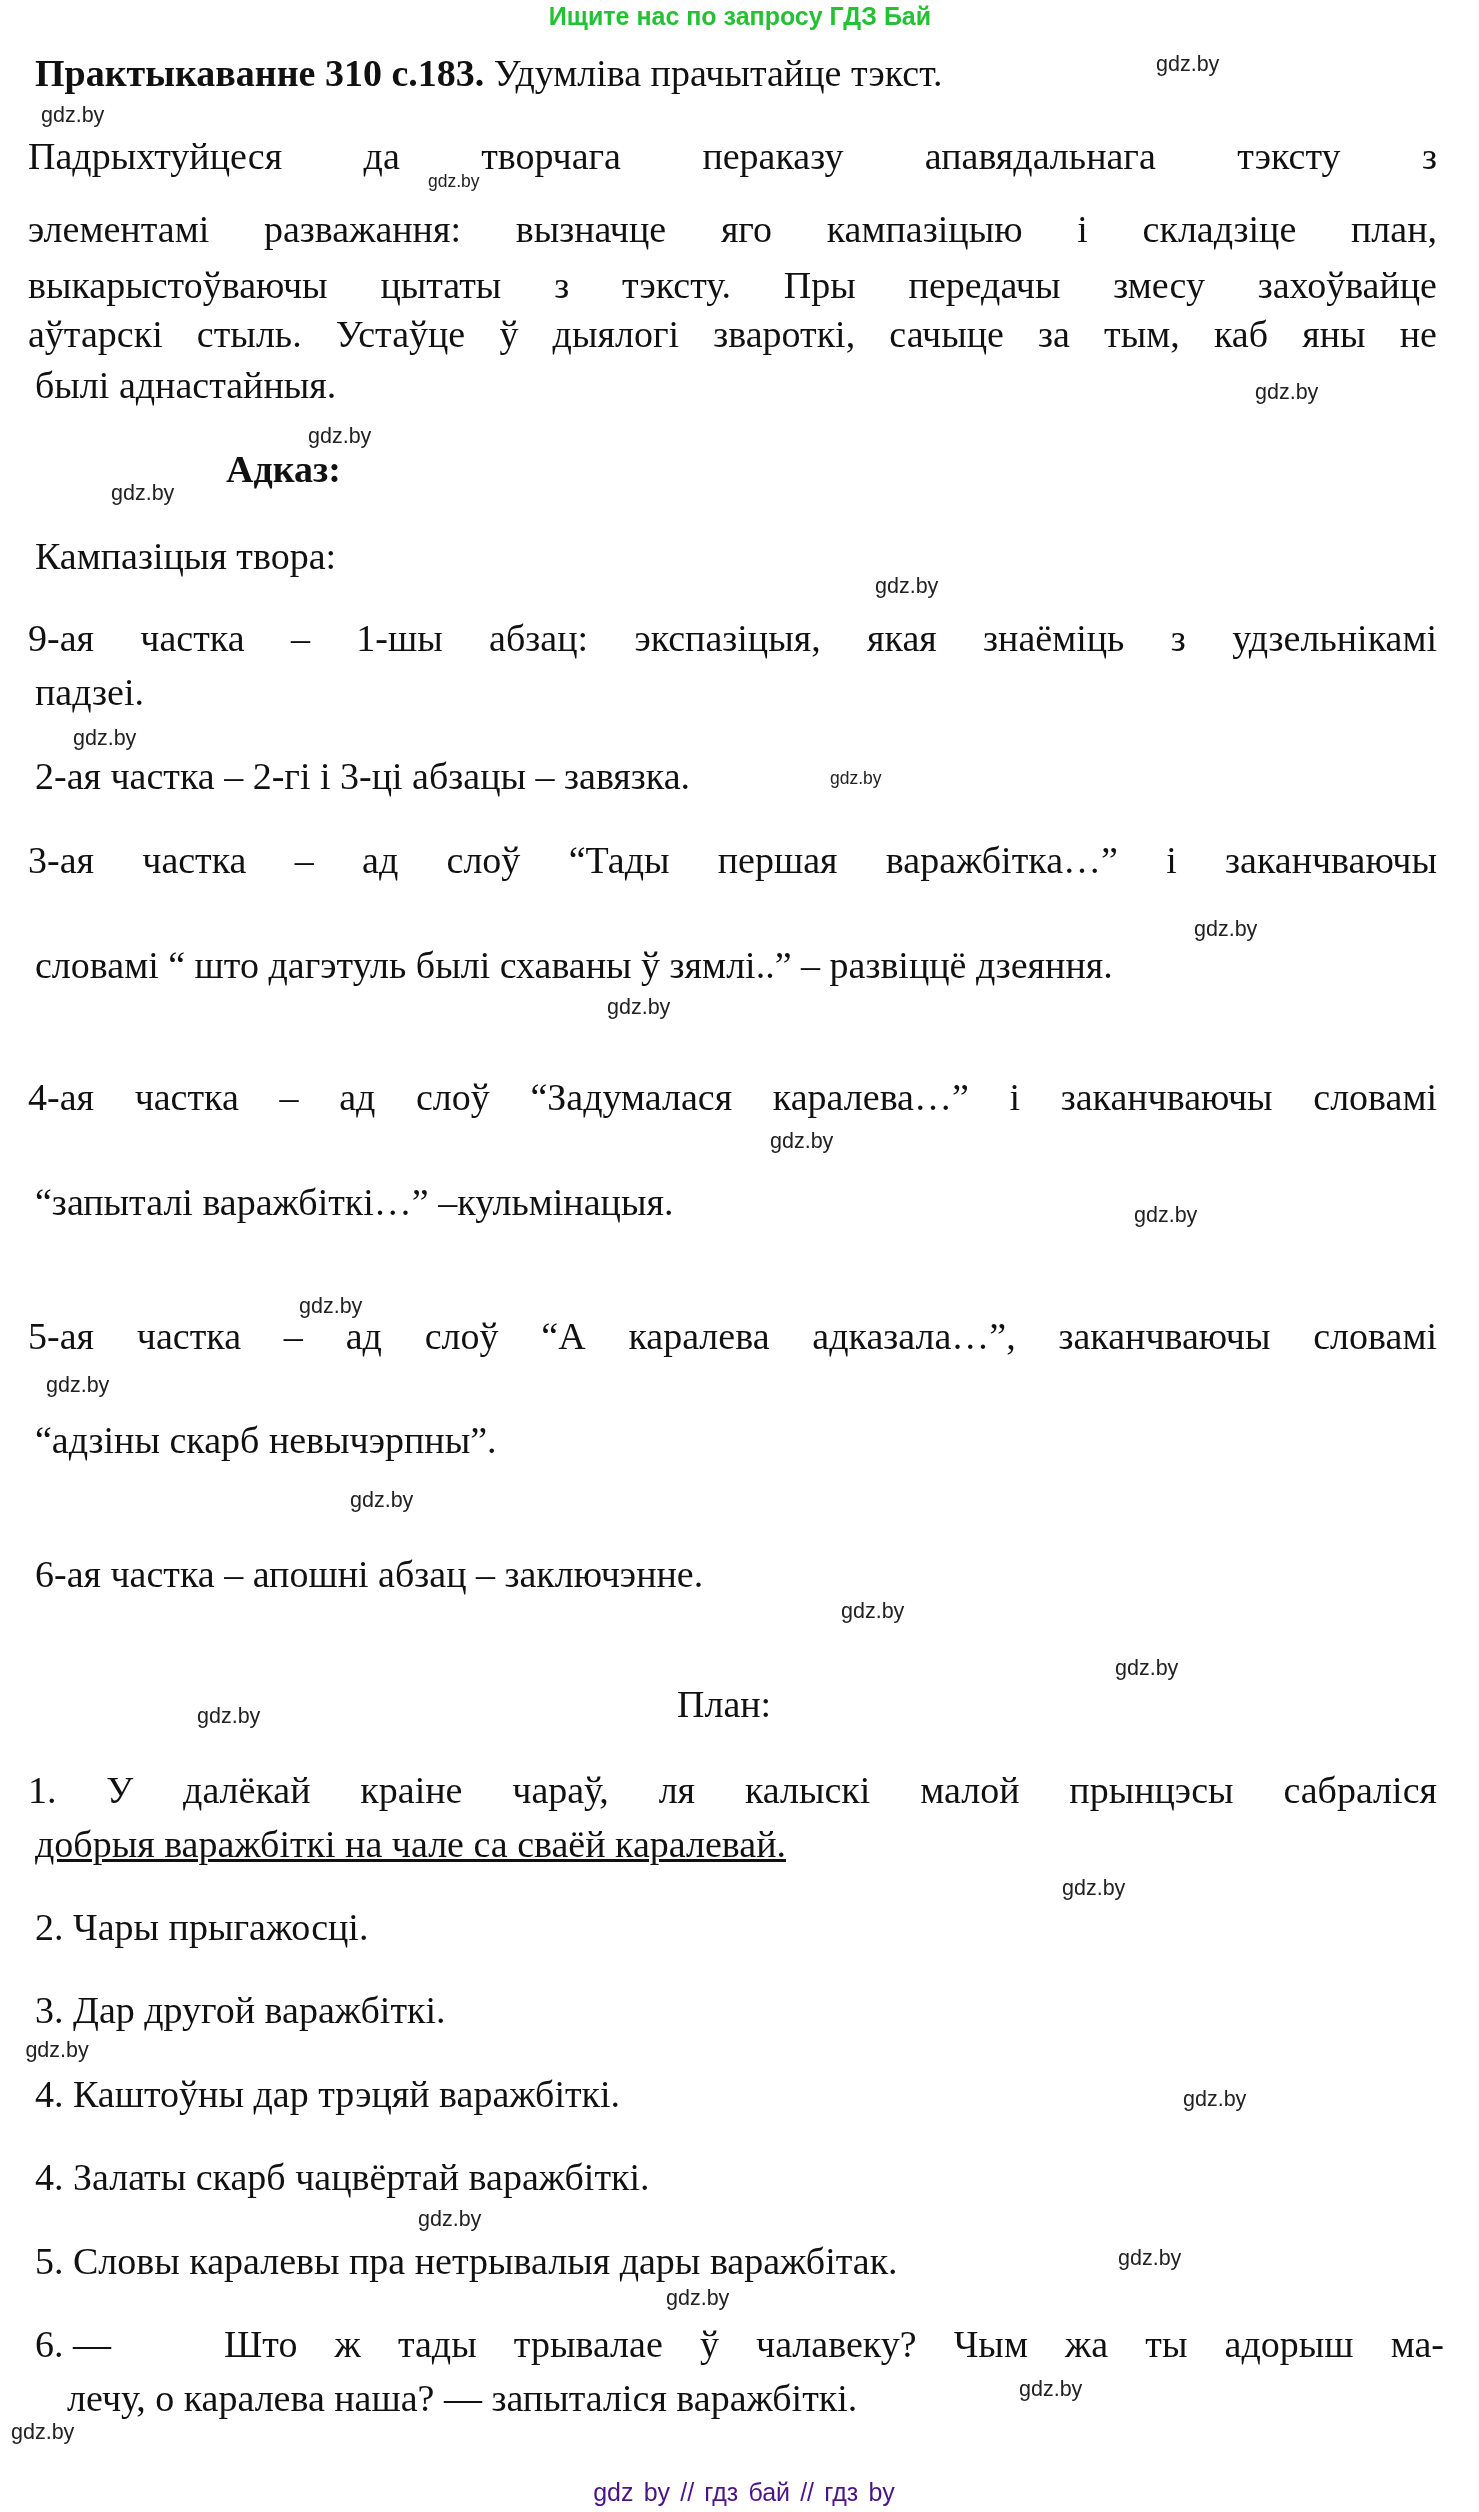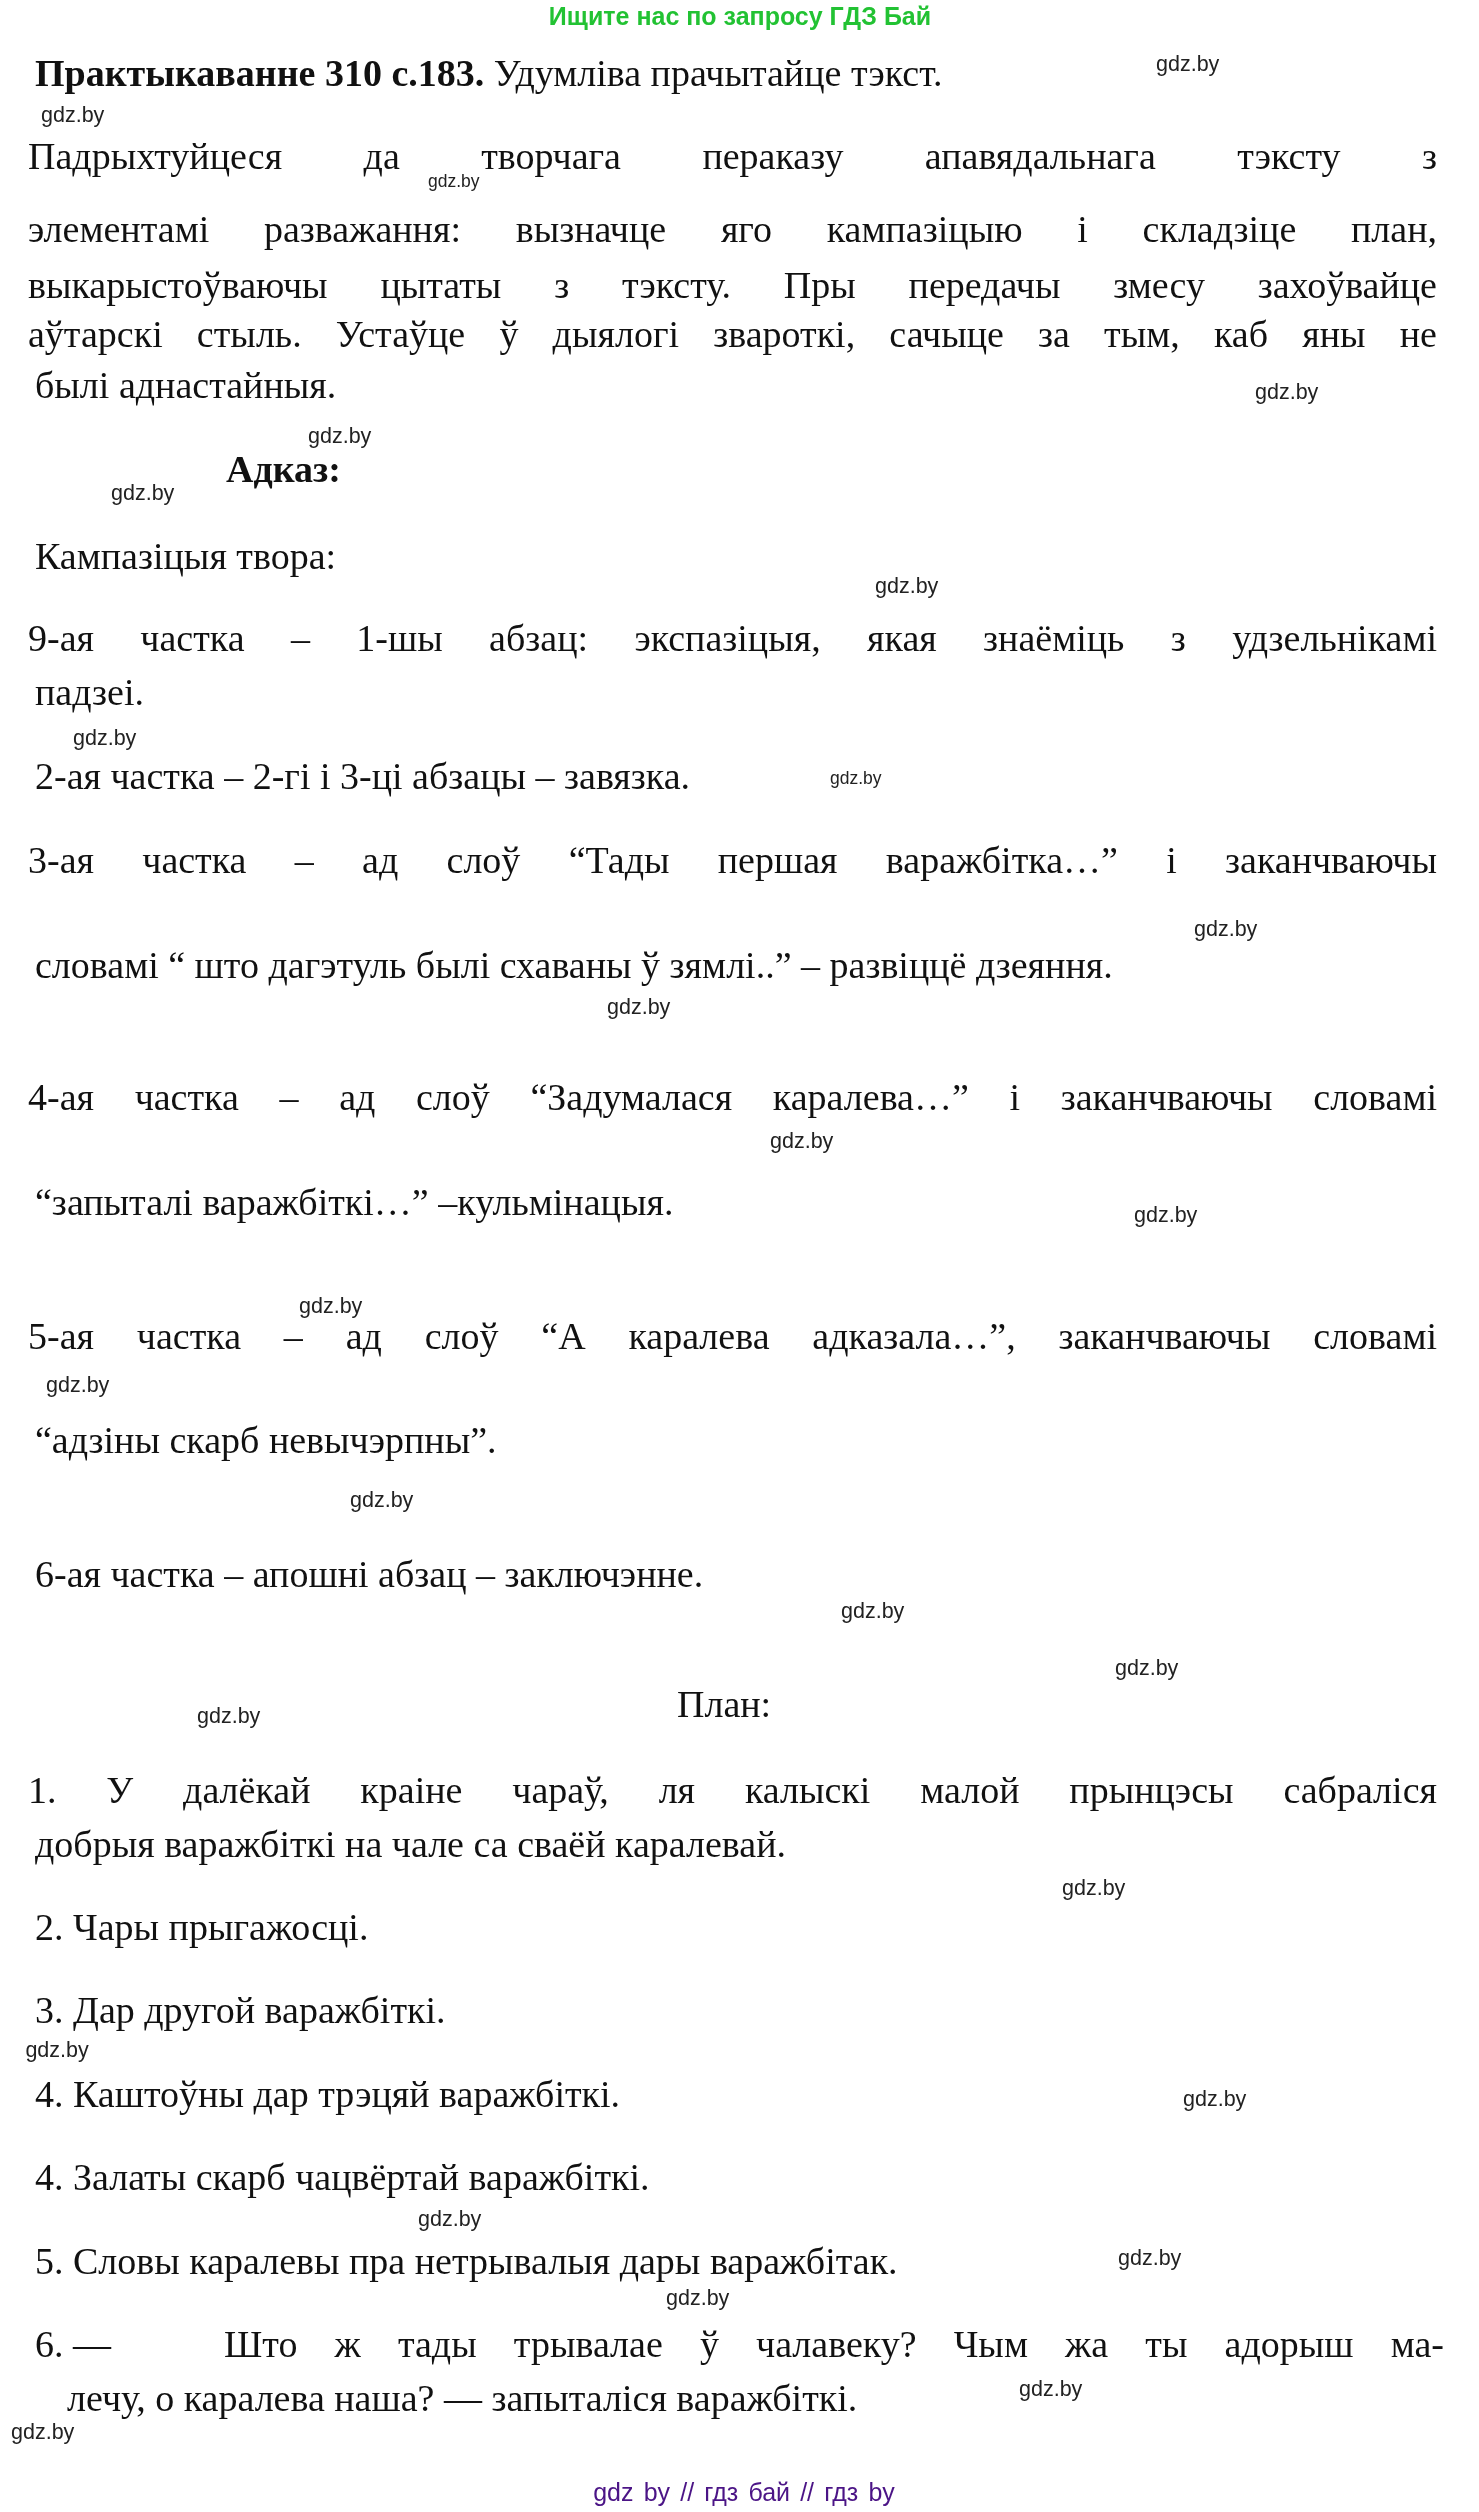--- a/index.html
+++ b/index.html
@@ -56,21 +56,21 @@
   <div class="line" style="top:1183px;">“запыталі варажбіткі…” –кульмінацыя.</div>
 
   <div class="just" style="top:1317px;">5-ая частка – ад слоў “А каралева адказала…”, заканчваючы словамі</div>
   <div class="line" style="top:1421px;">“адзіны скарб невычэрпны”.</div>
 
   <div class="line" style="top:1555px;">6-ая частка – апошні абзац – заключэнне.</div>
 
   <div class="line" style="top:1685px; left:677px;">План:</div>
 
   <div class="just" style="top:1771px;">1. У далёкай краіне чараў, ля калыскі малой прынцэсы сабраліся</div>
-  <div class="line" style="top:1825px;">добрыя варажбіткі на чале са сваёй каралевай.</div>
+  <div class="line" style="top:1825px;text-decoration:underline;">добрыя варажбіткі на чале са сваёй каралевай.</div>
 
   <div class="line" style="top:1908px;">2. Чары прыгажосці.</div>
   <div class="line" style="top:1991px;">3. Дар другой варажбіткі.</div>
   <div class="line" style="top:2075px;">4. Каштоўны дар трэцяй варажбіткі.</div>
   <div class="line" style="top:2158px;">4. Залаты скарб  чацвёртай варажбіткі.</div>
   <div class="line" style="top:2242px;">5. Словы каралевы пра нетрывалыя дары варажбітак.</div>
 
   <div class="line" style="top:2325px;">6. —</div>
   <div class="line" style="top:2325px; left:224px; width:1220px; text-align:justify; text-align-last:justify;">Што ж тады трывалае ў чалавеку? Чым жа ты адорыш ма-</div>
   <div class="line" style="top:2379px;margin-left:32px;">лечу, о каралева наша? — запыталіся варажбіткі.</div>

